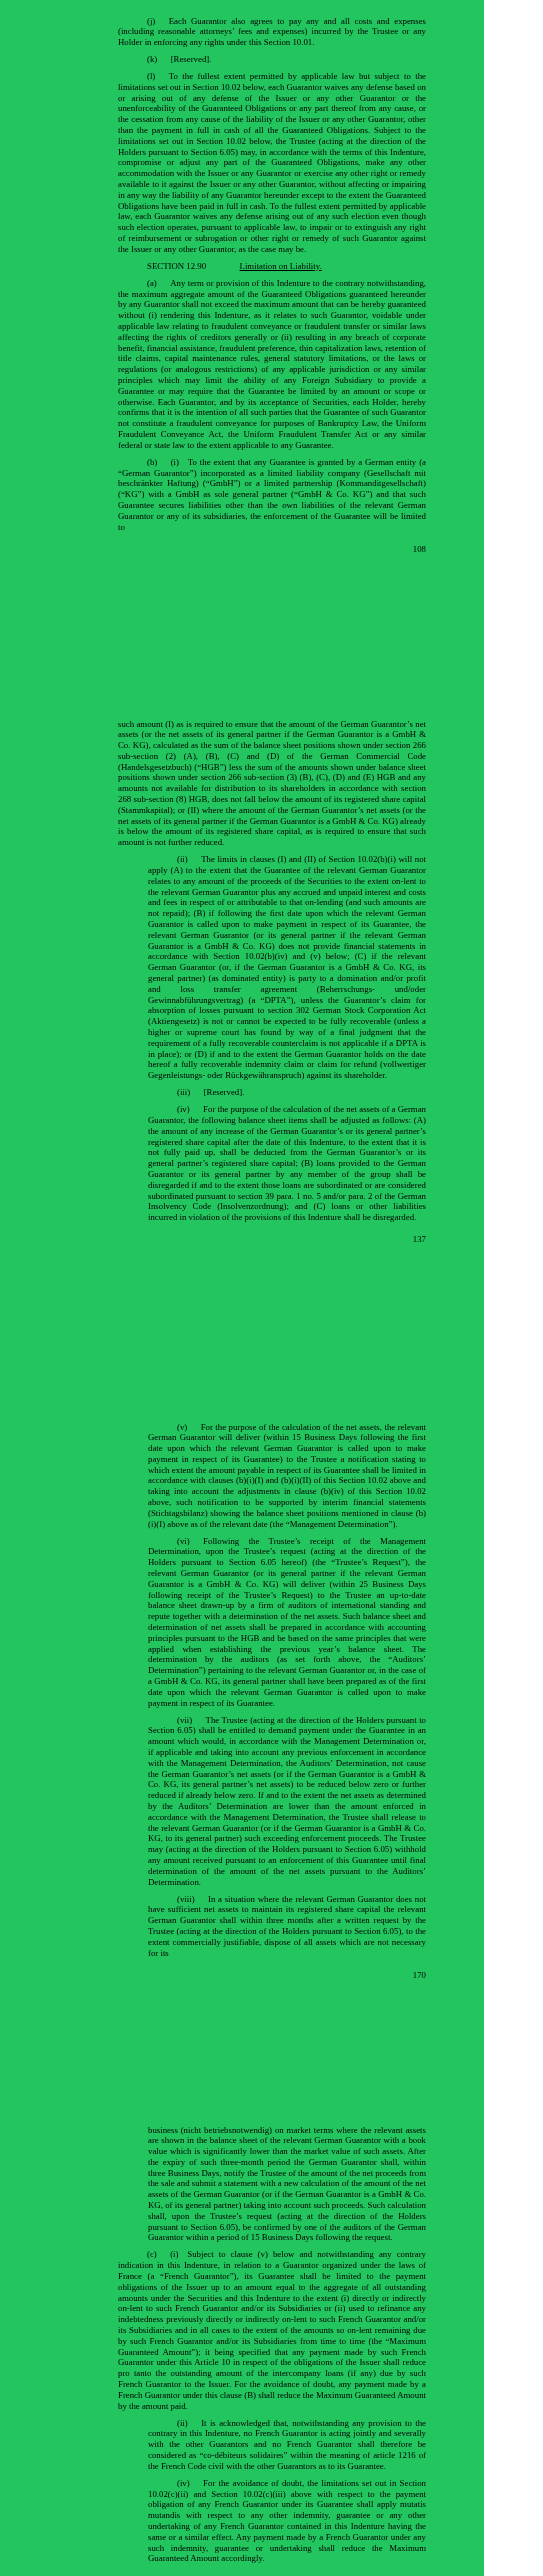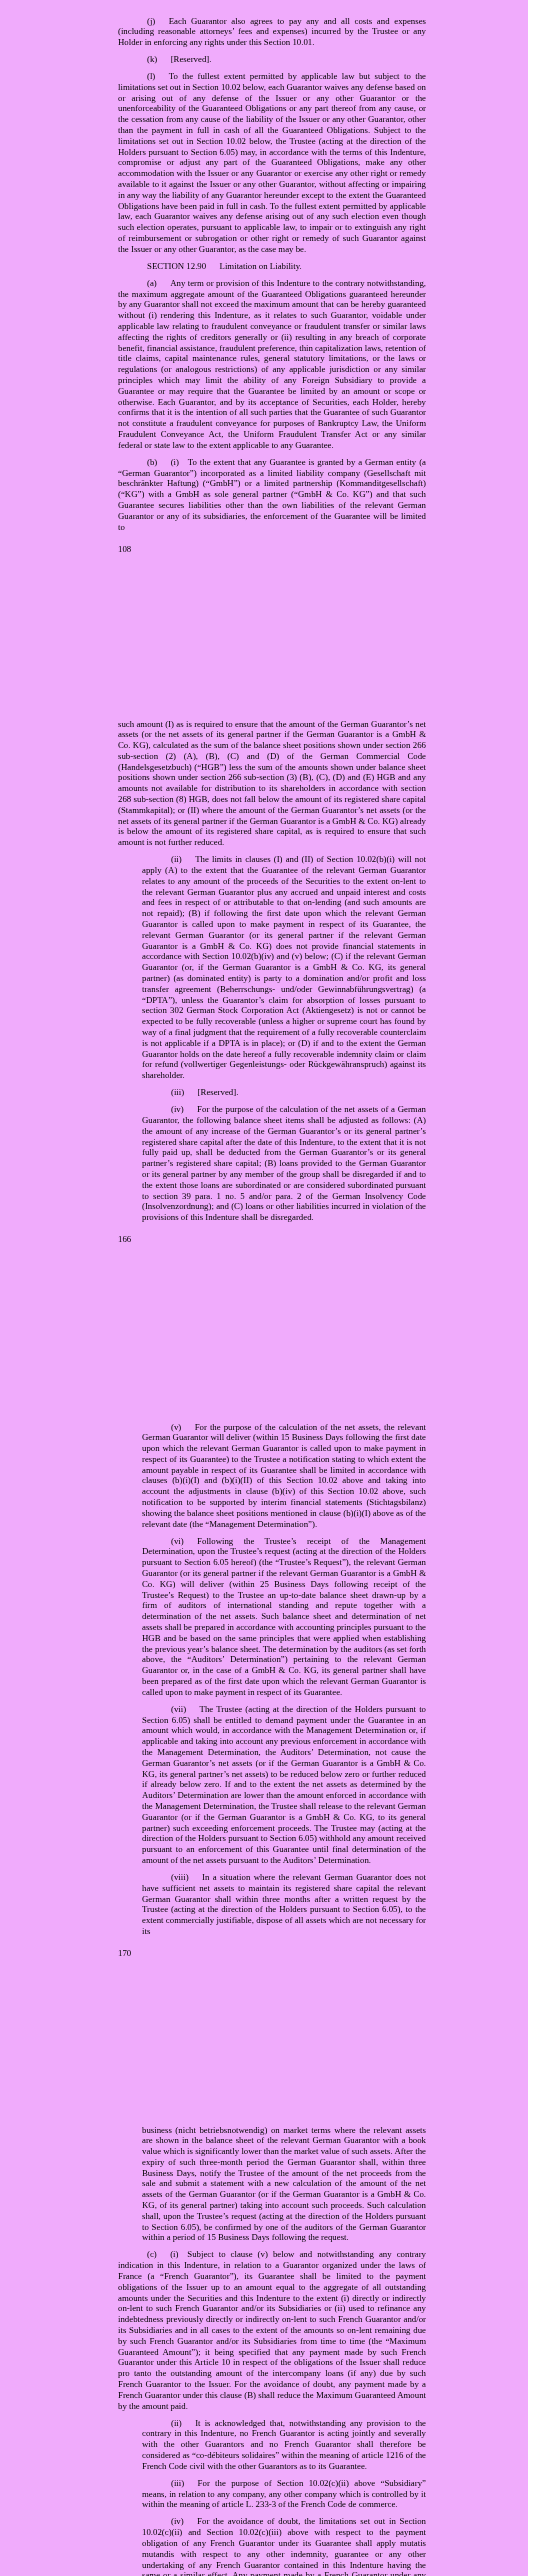--- a/index.html
+++ b/index.html
@@ -10,50 +10,52 @@
   body {
     width: 544px;
     color: #000000;
     font-family: "Liberation Serif", serif;
   }
   .document {
     width: 544px;
   }
   .page {
     position: relative;
-    width: 528px;
+    width: 484px;
     height: 703px;
     overflow: hidden;
-    background: #f0abfc;
+    background: #22c55e;
   }
   .page-content {
     padding-top: 15.5px;
     margin-left: 118px;
     width: 308px;
   }
   .para {
     margin: 0 0 6.2px 0;
     font-size: 8.8px;
     line-height: 10.8px;
     text-align: justify;
   }
   .first-indent {
     text-indent: 29px;
   }
   .indent1 {
-    margin-left: 24px;
+    margin-left: 30px;
   }
   .label {
     padding-right: 13.4px;
   }
   .underline {
+    text-decoration: underline;
+    margin-left: 20px;
   }
   .page-number {
     margin-top: 11.3px;
-    text-align: left;
+    text-align: right;
     font-size: 8.8px;
     line-height: 10.8px;
   }
 </style>
 </head>
 <body>
 
 <div class="document">
     <div class="page">
       <div class="page-content">
@@ -65,35 +67,34 @@
         <p class="para first-indent"><span class="label">(b)</span><span>(i) To the extent that any Guarantee is granted by a German entity (a “German Guarantor”) incorporated as a limited liability company (Gesellschaft mit beschränkter Haftung) (“GmbH”) or a limited partnership (Kommanditgesellschaft) (“KG”) with a GmbH as sole general partner (“GmbH &amp; Co. KG”) and that such Guarantee secures liabilities other than the own liabilities of the relevant German Guarantor or any of its subsidiaries, the enforcement of the Guarantee will be limited to</span></p>
         <div class="page-number">108</div>
       </div>
     </div>
     <div class="page">
       <div class="page-content">
         <p class="para"><span>such amount (I) as is required to ensure that the amount of the German Guarantor’s net assets (or the net assets of its general partner if the German Guarantor is a GmbH &amp; Co. KG), calculated as the sum of the balance sheet positions shown under section 266 sub-section (2) (A), (B), (C) and (D) of the German Commercial Code (Handelsgesetzbuch) (“HGB”) less the sum of the amounts shown under balance sheet positions shown under section 266 sub-section (3) (B), (C), (D) and (E) HGB and any amounts not available for distribution to its shareholders in accordance with section 268 sub-section (8) HGB, does not fall below the amount of its registered share capital (Stammkapital); or (II) where the amount of the German Guarantor’s net assets (or the net assets of its general partner if the German Guarantor is a GmbH &amp; Co. KG) already is below the amount of its registered share capital, as is required to ensure that such amount is not further reduced.</span></p>
         <p class="para indent1 first-indent"><span class="label">(ii)</span><span>The limits in clauses (I) and (II) of Section 10.02(b)(i) will not apply (A) to the extent that the Guarantee of the relevant German Guarantor relates to any amount of the proceeds of the Securities to the extent on-lent to the relevant German Guarantor plus any accrued and unpaid interest and costs and fees in respect of or attributable to that on-lending (and such amounts are not repaid); (B) if following the first date upon which the relevant German Guarantor is called upon to make payment in respect of its Guarantee, the relevant German Guarantor (or its general partner if the relevant German Guarantor is a GmbH &amp; Co. KG) does not provide financial statements in accordance with Section 10.02(b)(iv) and (v) below; (C) if the relevant German Guarantor (or, if the German Guarantor is a GmbH &amp; Co. KG, its general partner) (as dominated entity) is party to a domination and/or profit and loss transfer agreement (Beherrschungs- und/oder Gewinnabführungsvertrag) (a “DPTA”), unless the Guarantor’s claim for absorption of losses pursuant to section 302 German Stock Corporation Act (Aktiengesetz) is not or cannot be expected to be fully recoverable (unless a higher or supreme court has found by way of a final judgment that the requirement of a fully recoverable counterclaim is not applicable if a DPTA is in place); or (D) if and to the extent the German Guarantor holds on the date hereof a fully recoverable indemnity claim or claim for refund (vollwertiger Gegenleistungs- oder Rückgewähranspruch) against its shareholder.</span></p>
         <p class="para indent1 first-indent"><span class="label">(iii)</span><span>[Reserved].</span></p>
         <p class="para indent1 first-indent"><span class="label">(iv)</span><span>For the purpose of the calculation of the net assets of a German Guarantor, the following balance sheet items shall be adjusted as follows: (A) the amount of any increase of the German Guarantor’s or its general partner’s registered share capital after the date of this Indenture, to the extent that it is not fully paid up, shall be deducted from the German Guarantor’s or its general partner’s registered share capital; (B) loans provided to the German Guarantor or its general partner by any member of the group shall be disregarded if and to the extent those loans are subordinated or are considered subordinated pursuant to section 39 para. 1 no. 5 and/or para. 2 of the German Insolvency Code (Insolvenzordnung); and (C) loans or other liabilities incurred in violation of the provisions of this Indenture shall be disregarded.</span></p>
-        <div class="page-number">166</div>
+        <div class="page-number">137</div>
       </div>
     </div>
     <div class="page">
       <div class="page-content">
         <p class="para indent1 first-indent"><span class="label">(v)</span><span>For the purpose of the calculation of the net assets, the relevant German Guarantor will deliver (within 15 Business Days following the first date upon which the relevant German Guarantor is called upon to make payment in respect of its Guarantee) to the Trustee a notification stating to which extent the amount payable in respect of its Guarantee shall be limited in accordance with clauses (b)(i)(I) and (b)(i)(II) of this Section 10.02 above and taking into account the adjustments in clause (b)(iv) of this Section 10.02 above, such notification to be supported by interim financial statements (Stichtagsbilanz) showing the balance sheet positions mentioned in clause (b)(i)(I) above as of the relevant date (the “Management Determination”).</span></p>
         <p class="para indent1 first-indent"><span class="label">(vi)</span><span>Following the Trustee’s receipt of the Management Determination, upon the Trustee’s request (acting at the direction of the Holders pursuant to Section 6.05 hereof) (the “Trustee’s Request”), the relevant German Guarantor (or its general partner if the relevant German Guarantor is a GmbH &amp; Co. KG) will deliver (within 25 Business Days following receipt of the Trustee’s Request) to the Trustee an up-to-date balance sheet drawn-up by a firm of auditors of international standing and repute together with a determination of the net assets. Such balance sheet and determination of net assets shall be prepared in accordance with accounting principles pursuant to the HGB and be based on the same principles that were applied when establishing the previous year’s balance sheet. The determination by the auditors (as set forth above, the “Auditors’ Determination”) pertaining to the relevant German Guarantor or, in the case of a GmbH &amp; Co. KG, its general partner shall have been prepared as of the first date upon which the relevant German Guarantor is called upon to make payment in respect of its Guarantee.</span></p>
         <p class="para indent1 first-indent"><span class="label">(vii)</span><span>The Trustee (acting at the direction of the Holders pursuant to Section 6.05) shall be entitled to demand payment under the Guarantee in an amount which would, in accordance with the Management Determination or, if applicable and taking into account any previous enforcement in accordance with the Management Determination, the Auditors’ Determination, not cause the German Guarantor’s net assets (or if the German Guarantor is a GmbH &amp; Co. KG, its general partner’s net assets) to be reduced below zero or further reduced if already below zero. If and to the extent the net assets as determined by the Auditors’ Determination are lower than the amount enforced in accordance with the Management Determination, the Trustee shall release to the relevant German Guarantor (or if the German Guarantor is a GmbH &amp; Co. KG, to its general partner) such exceeding enforcement proceeds. The Trustee may (acting at the direction of the Holders pursuant to Section 6.05) withhold any amount received pursuant to an enforcement of this Guarantee until final determination of the amount of the net assets pursuant to the Auditors’ Determination.</span></p>
         <p class="para indent1 first-indent"><span class="label">(viii)</span><span>In a situation where the relevant German Guarantor does not have sufficient net assets to maintain its registered share capital the relevant German Guarantor shall within three months after a written request by the Trustee (acting at the direction of the Holders pursuant to Section 6.05), to the extent commercially justifiable, dispose of all assets which are not necessary for its</span></p>
         <div class="page-number">170</div>
       </div>
     </div>
     <div class="page">
       <div class="page-content">
         <p class="para indent1"><span>business (nicht betriebsnotwendig) on market terms where the relevant assets are shown in the balance sheet of the relevant German Guarantor with a book value which is significantly lower than the market value of such assets. After the expiry of such three-month period the German Guarantor shall, within three Business Days, notify the Trustee of the amount of the net proceeds from the sale and submit a statement with a new calculation of the amount of the net assets of the German Guarantor (or if the German Guarantor is a GmbH &amp; Co. KG, of its general partner) taking into account such proceeds. Such calculation shall, upon the Trustee’s request (acting at the direction of the Holders pursuant to Section 6.05), be confirmed by one of the auditors of the German Guarantor within a period of 15 Business Days following the request.</span></p>
         <p class="para first-indent"><span class="label">(c)</span><span>(i) Subject to clause (v) below and notwithstanding any contrary indication in this Indenture, in relation to a Guarantor organized under the laws of France (a “French Guarantor”), its Guarantee shall be limited to the payment obligations of the Issuer up to an amount equal to the aggregate of all outstanding amounts under the Securities and this Indenture to the extent (i) directly or indirectly on-lent to such French Guarantor and/or its Subsidiaries or (ii) used to refinance any indebtedness previously directly or indirectly on-lent to such French Guarantor and/or its Subsidiaries and in all cases to the extent of the amounts so on-lent remaining due by such French Guarantor and/or its Subsidiaries from time to time (the “Maximum Guaranteed Amount”); it being specified that any payment made by such French Guarantor under this Article 10 in respect of the obligations of the Issuer shall reduce pro tanto the outstanding amount of the intercompany loans (if any) due by such French Guarantor to the Issuer. For the avoidance of doubt, any payment made by a French Guarantor under this clause (B) shall reduce the Maximum Guaranteed Amount by the amount paid.</span></p>
         <p class="para indent1 first-indent"><span class="label">(ii)</span><span>It is acknowledged that, notwithstanding any provision to the contrary in this Indenture, no French Guarantor is acting jointly and severally with the other Guarantors and no French Guarantor shall therefore be considered as “co-débiteurs solidaires” within the meaning of article 1216 of the French Code civil with the other Guarantors as to its Guarantee.</span></p>
-        <p class="para indent1 first-indent"><span class="label">(iii)</span><span>For the purpose of Section 10.02(c)(ii) above “Subsidiary” means, in relation to any company, any other company which is controlled by it within the meaning of article L. 233-3 of the French Code de commerce.</span></p>
         <p class="para indent1 first-indent"><span class="label">(iv)</span><span>For the avoidance of doubt, the limitations set out in Section 10.02(c)(ii) and Section 10.02(c)(iii) above with respect to the payment obligation of any French Guarantor under its Guarantee shall apply mutatis mutandis with respect to any other indemnity, guarantee or any other undertaking of any French Guarantor contained in this Indenture having the same or a similar effect. Any payment made by a French Guarantor under any such indemnity, guarantee or undertaking shall reduce the Maximum Guaranteed Amount accordingly.</span></p>
       </div>
     </div>
   </div>
 
 
 </body></html>

